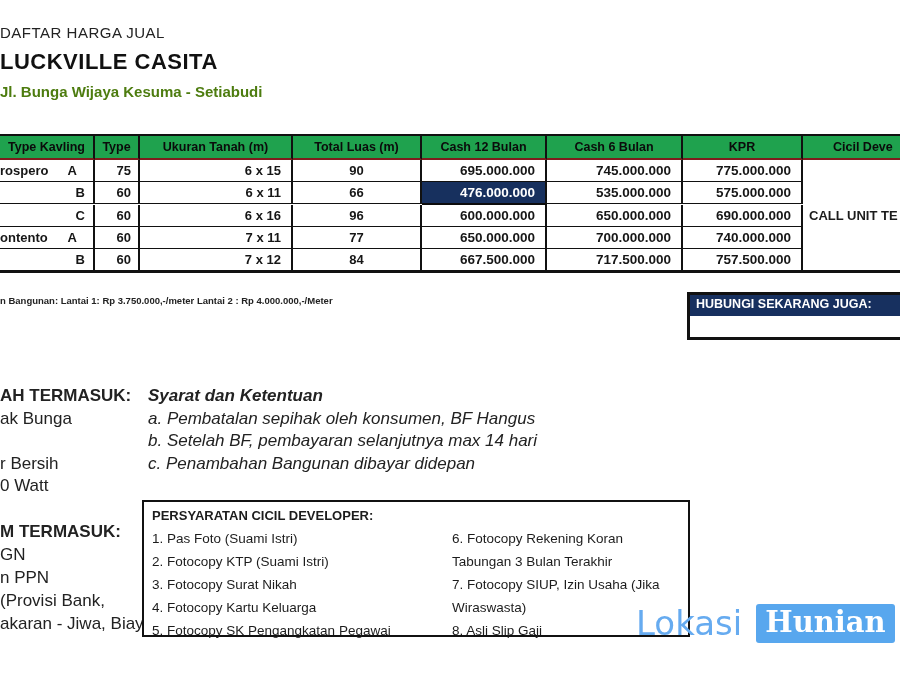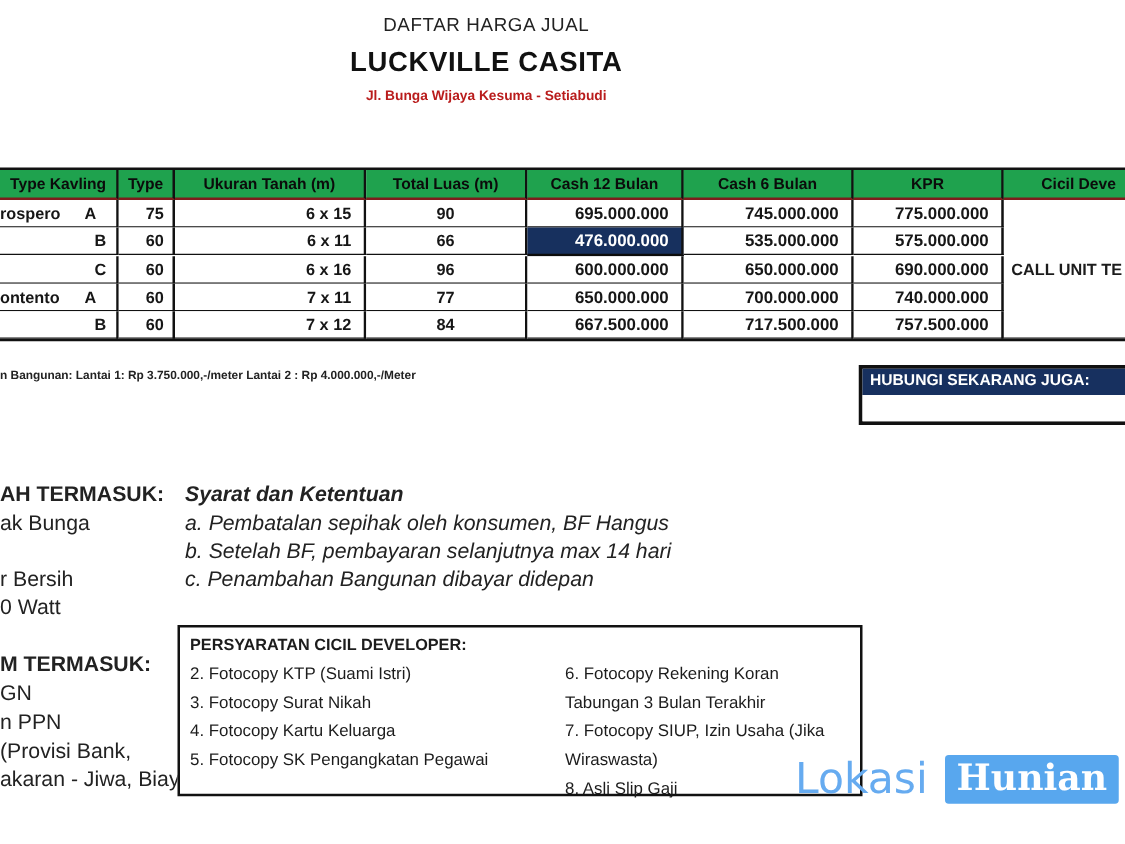--- a/index.html
+++ b/index.html
@@ -1,24 +1,24 @@
 <!DOCTYPE html>
 <html><head>
 <meta charset="utf-8">
 <style>
   html,body{margin:0;padding:0;background:#ffffff;}
   .page{
     position:relative; width:900px; height:675px; overflow:hidden;
     background:#ffffff; font-family:"Liberation Sans",sans-serif; color:#1c1c1c;
   }
   
-  .doc-header{position:absolute; top:12px; left:0; width:778px; text-align:center;}
+  .doc-header{position:absolute; top:24px; left:0; width:778px; }
   .doc-kicker{font-size:15px; letter-spacing:.5px; color:#222;}
   .doc-title{font-size:22px; font-weight:700; letter-spacing:.5px; margin-top:8px; color:#111;}
-  .doc-address{font-size:11px; font-weight:700; margin-top:8px; color:#b91c1c;}
+  .doc-address{font-size:15px; font-weight:700; margin-top:8px; color:#4d7c0f;}
 
   
   .price-table{
     position:absolute; left:0; top:134px; width:995px;
     display:grid;
     grid-template-columns:95px 45px 153px 129px 125px 136px 120px 192px;
     border:2px solid #111; border-left:none;
   }
   .th{
     background:#1FA24E; color:#0b0b0b;
@@ -197,20 +197,21 @@
       <div class="line">GN</div>
       <div class="line">n PPN</div>
       <div class="line">(Provisi Bank,</div>
       <div class="line">akaran - Jiwa, Biaya</div>
     </div>
 
   <div class="req-box">
     <div class="req-title">PERSYARATAN CICIL DEVELOPER:</div>
     <div class="req-cols">
       <div class="req-col1" id="req-col1">
+          <div class="line">1. Pas Foto (Suami Istri)</div>
           <div class="line">2. Fotocopy KTP (Suami Istri)</div>
           <div class="line">3. Fotocopy Surat Nikah</div>
           <div class="line">4. Fotocopy Kartu Keluarga</div>
           <div class="line">5. Fotocopy SK Pengangkatan Pegawai</div>
         </div>
       <div class="req-col2" id="req-col2">
           <div class="line">6. Fotocopy Rekening Koran</div>
           <div class="line">Tabungan 3 Bulan Terakhir</div>
           <div class="line">7. Fotocopy SIUP, Izin Usaha (Jika</div>
           <div class="line">Wiraswasta)</div>

